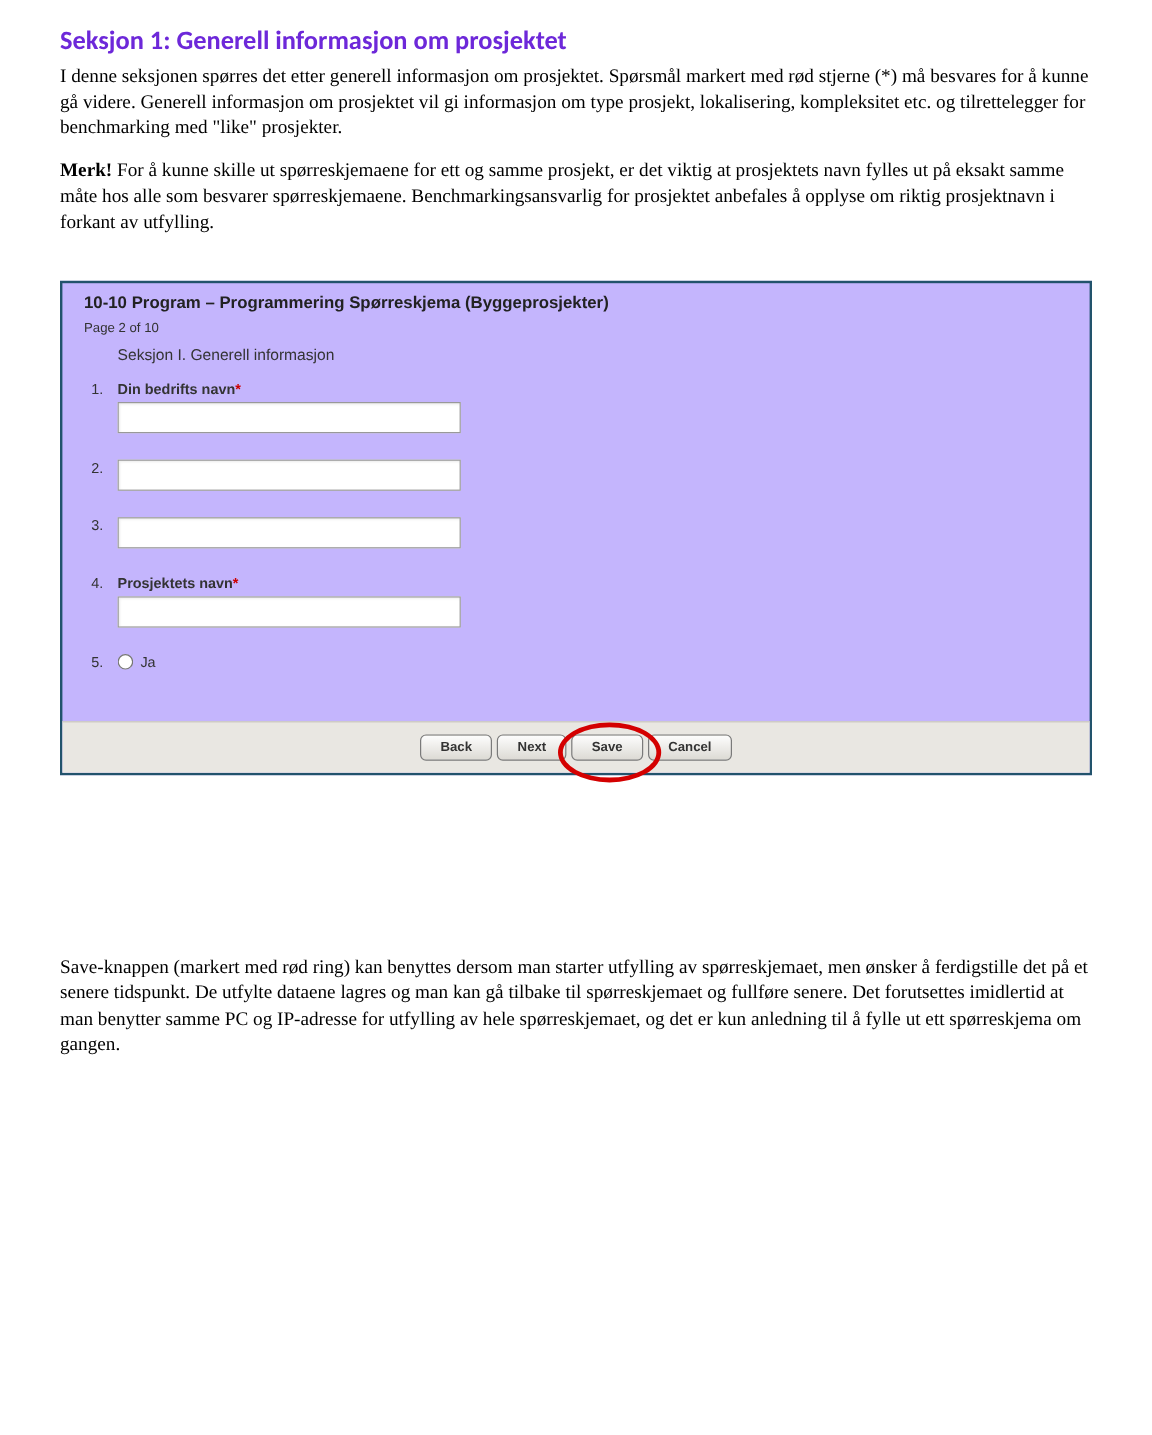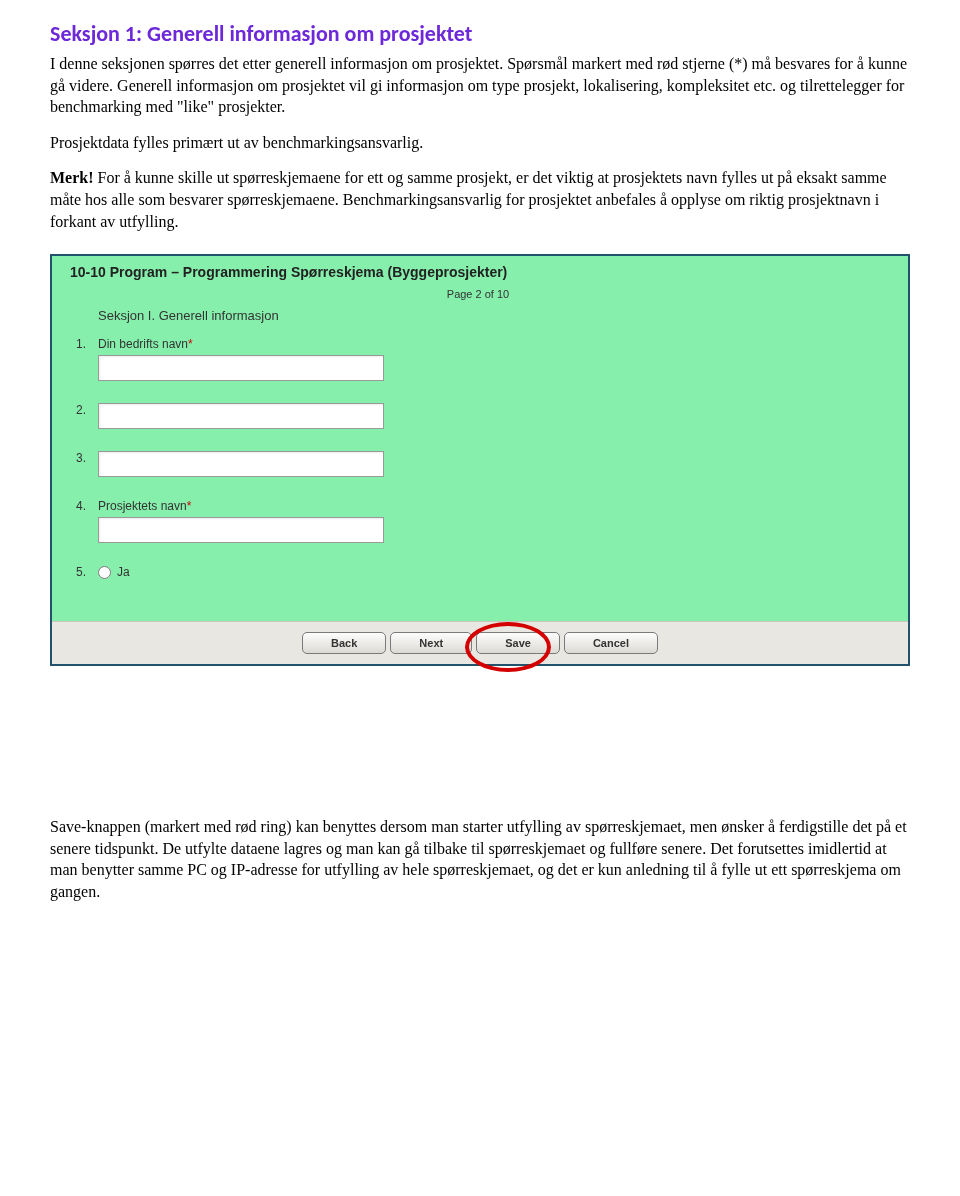--- a/index.html
+++ b/index.html
@@ -21,38 +21,38 @@
     font-weight: 700;
     margin: 0 0 6px 0;
   }
   p.body-text {
     margin: 0 0 14px 0;
     line-height: 1.35;
   }
   .bold { font-weight: 700; }
   .form-screenshot {
     border: 2px solid #22536c;
-    background: #86efac;
-    margin: 22px 0 20px 0;
+    background: #c4b5fd;
+    margin: 37px 0 20px 0;
     font-family: Verdana, Arial, sans-serif;
     font-size: 12px;
     color: #333;
     position: relative;
   }
   .form-inner {
     padding: 6px 18px 0 18px;
   }
   .form-title {
     font-weight: 700;
     font-size: 14px;
     color: #222;
     margin: 2px 0 8px 0;
   }
   .page-indicator {
-    text-align: center;
+    text-align: left;
     font-size: 11px;
     color: #333;
     margin-bottom: 6px;
     padding-right: 4px;
   }
   .form-section-title {
     font-weight: 400;
     font-size: 13px;
     margin: 8px 0 14px 28px;
   }
@@ -63,59 +63,59 @@
   }
   .q-number {
     width: 22px;
     flex-shrink: 0;
     font-size: 12px;
   }
   .q-body {
     flex: 1;
   }
   .q-label {
-    font-weight: 400;
+    font-weight: 700;
     font-size: 12px;
     margin-bottom: 4px;
   }
   .req-star {
     color: #c00;
   }
   .text-input {
     width: 280px;
     height: 22px;
     border: 1px solid #999;
     background: #fff;
     box-shadow: inset 1px 1px 2px rgba(0,0,0,0.08);
     display: block;
   }
   .radio-row {
     display: flex;
-    align-items: flex-end;
+    align-items: flex-start;
     gap: 6px;
     font-size: 12px;
     margin-bottom: 2px;
   }
   .radio-row input { margin: 0; }
   .button-bar {
     background: #e9e7e2;
     border-top: 1px solid #c9c6bf;
     padding: 10px 0;
     display: flex;
     justify-content: center;
     gap: 4px;
     margin-top: 28px;
     position: relative;
   }
   .ui-button {
     font-family: Verdana, Arial, sans-serif;
     font-size: 11px;
     font-weight: 700;
     color: #333;
-    padding: 4px 28px;
+    padding: 4px 16px;
     border: 1px solid #7a7a7a;
     border-radius: 5px;
     background: linear-gradient(#fdfdfd, #dcdad4);
     cursor: pointer;
   }
   .save-circle {
     position: absolute;
     border: 4px solid #d40000;
     border-radius: 50%;
     width: 78px;
@@ -126,21 +126,20 @@
 </style>
 </head>
 <body>
 
 <div class="page">
 
   <h2 class="section-heading">Seksjon 1: Generell informasjon om prosjektet</h2>
 
   <p class="body-text">I denne seksjonen spørres det etter generell informasjon om prosjektet. Spørsmål markert med rød stjerne (*) må besvares for å kunne gå videre. Generell informasjon om prosjektet vil gi informasjon om type prosjekt, lokalisering, kompleksitet etc. og tilrettelegger for benchmarking med "like" prosjekter.</p>
 
-  <p class="body-text">Prosjektdata fylles primært ut av benchmarkingsansvarlig.</p>
 
   <p class="body-text">
     <span class="bold">Merk!</span><span> For å kunne skille ut spørreskjemaene for ett og samme prosjekt, er det viktig at prosjektets navn fylles ut på eksakt samme måte hos alle som besvarer spørreskjemaene. Benchmarkingsansvarlig for prosjektet anbefales å opplyse om riktig prosjektnavn i forkant av utfylling.</span>
   </p>
 
   <div class="form-screenshot">
     <div class="form-inner">
       <div class="form-title">10-10 Program – Programmering Spørreskjema (Byggeprosjekter)</div>
       <div class="page-indicator">Page 2 of 10</div>
       <div class="form-section-title">Seksjon I. Generell informasjon</div>

